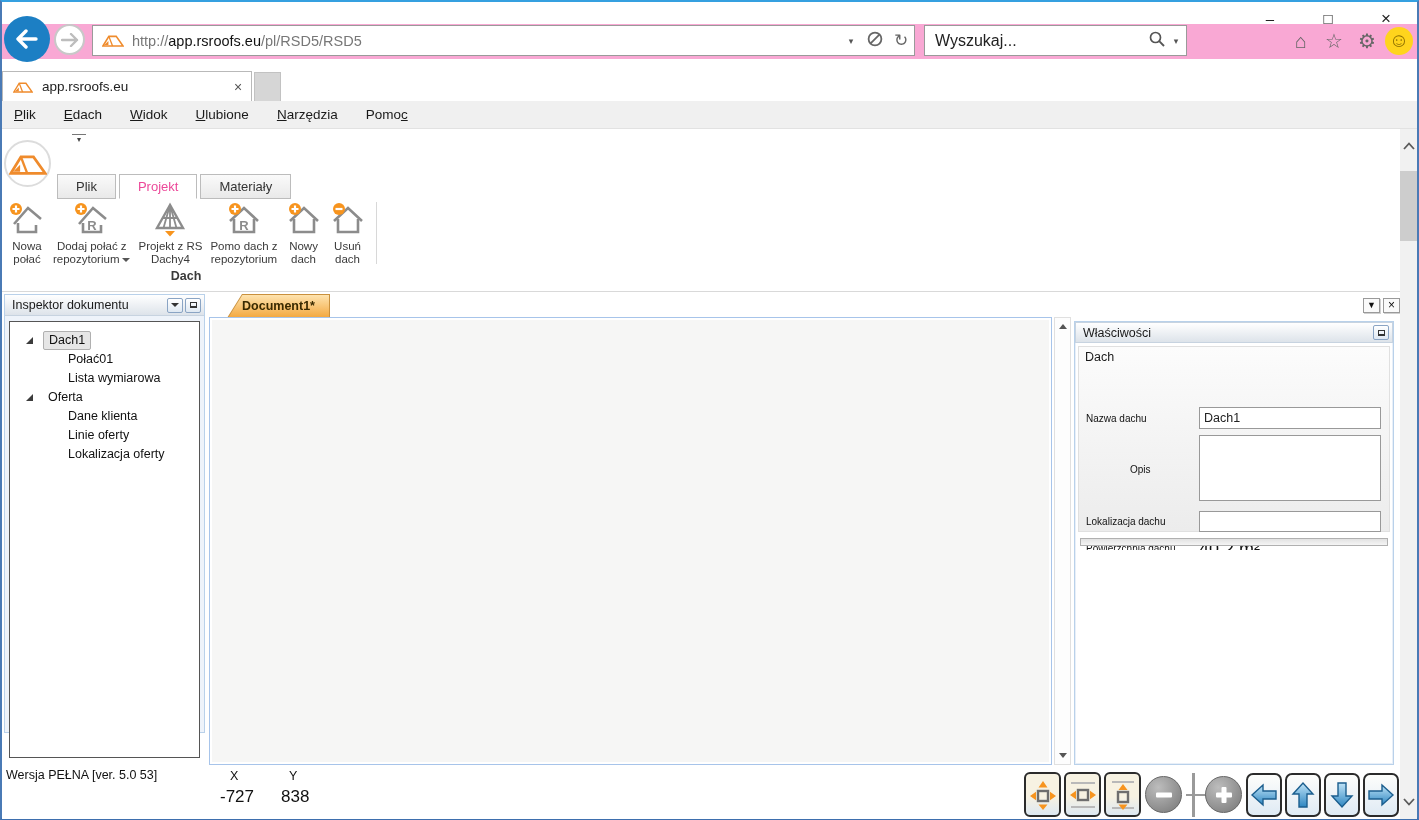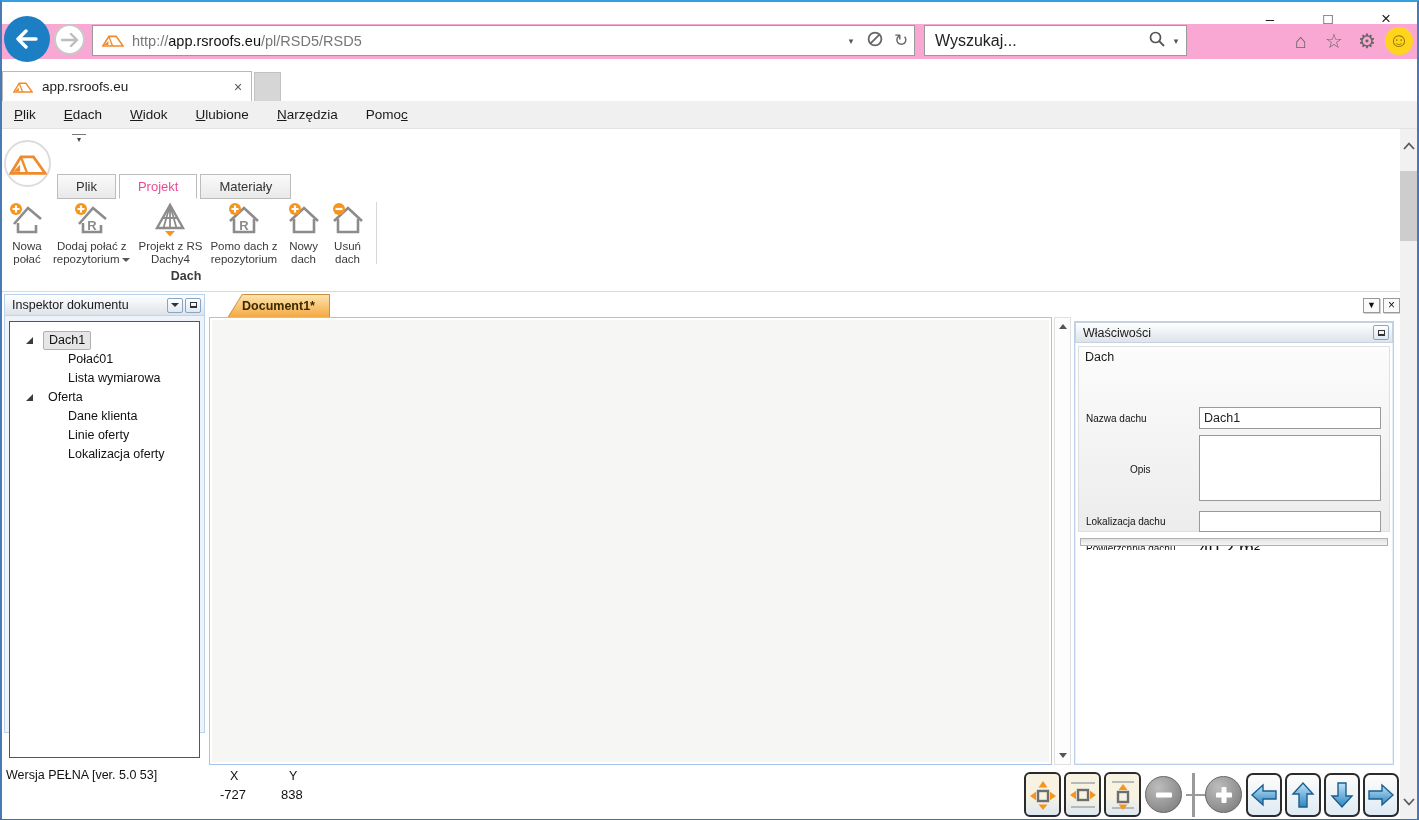--- a/index.html
+++ b/index.html
@@ -101,21 +101,21 @@
   #lbl-lok { top:169px; } #inp-lok { top:164px; height:21px; }
   #lbl-pow { top:196px; } #val-pow { position:absolute; left:120px; top:192px; font-size:18px; color:#111; }
   #prophscroll { position:absolute; left:5px; top:216px; width:308px; height:8px; border:1px solid #b0b0b0; background:linear-gradient(#e2e2e2,#f5f5f5); }
   #propsbody { position:absolute; left:3px; top:228px; width:312px; height:211px; background:#fff; }
 
   
   #statusbar { position:absolute; left:0; top:636px; width:1415px; height:54px; background:#fff; }
   #version { position:absolute; left:4px; top:3px; font-size:12.5px; color:#111; }
   #account { position:absolute; left:2px; top:21px; width:199px; height:30px; border:1px solid #aaa; text-align:center; line-height:28px; font-size:13px; color:#111; background:#fff; }
   .coordlabel { position:absolute; top:4px; font-size:12.5px; color:#111; }
-  .coordvalue { position:absolute; top:22px; font-size:13px; color:#111; }
+  .coordvalue { position:absolute; top:22px; font-size:17px; color:#111; }
   #xlabel { left:228px; } #xvalue { left:218px; }
   #ylabel { left:287px; } #yvalue { left:279px; }
 
   
   .fitbtn { position:absolute; top:7px; width:37px; height:45px; border:2px solid #2b2b2b; border-radius:6px; background:linear-gradient(#f7f2e2 55%,#dde8f2); display:flex; align-items:center; justify-content:center; cursor:default; }
   #fit-all { left:1022px; } #fit-width { left:1062px; } #fit-height { left:1102px; }
   .zoomcircle { position:absolute; top:11px; width:37px; height:37px; border-radius:50%; background:radial-gradient(circle at 35% 30%, #bdbdbd, #767676); border:1px solid #666; display:flex; align-items:center; justify-content:center; cursor:default; }
   #zoom-minus { left:1143px; } #zoom-plus { left:1203px; }
   #zoomslider-track { position:absolute; left:1184px; top:29px; width:22px; height:2px; background:#9a9a9a; }
   #zoomslider-thumb { position:absolute; left:1190px; top:8px; width:3px; height:44px; background:#9a9a9a; cursor:default; }

